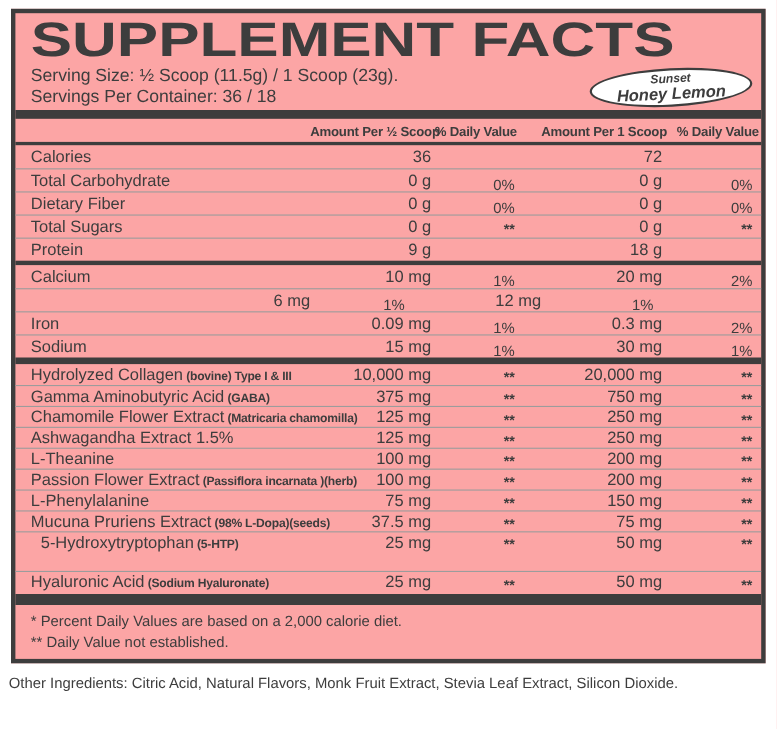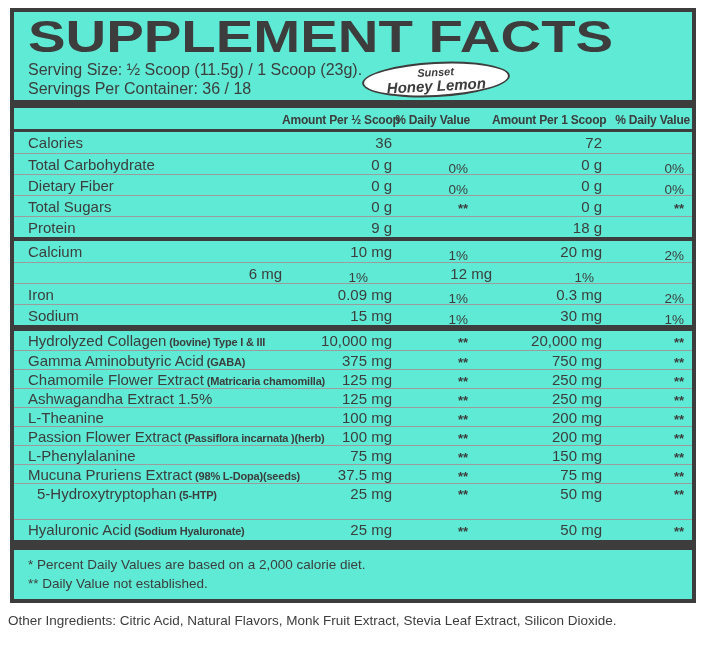--- a/index.html
+++ b/index.html
@@ -9,36 +9,36 @@
   *{margin:0;padding:0;box-sizing:border-box;}
   html,body{background:#ffffff;}
   body{
     width:706px;height:663px;overflow:hidden;
     font-family:"Liberation Sans", sans-serif;
     color:var(--ink);
   }
   .box{
     margin:8px 10px 0 10px;
     border:4px solid var(--ink);
-    background:#5eead4;
+    background:#fca5a5;
   }
   .panel-title{
     margin:4px 0 0 14px;
     font-size:44px;
     line-height:42px;
     font-weight:bold;
     letter-spacing:0px;
     white-space:nowrap;
     transform:scaleX(1.28);
     transform-origin:left center;
   }
   .serving-row{
     margin:2px 8px 0 14px;
     display:flex;
-    justify-content:flex-start;
+    justify-content:space-between;
     height:38px;
   }
   .serving-lines{font-size:16px;line-height:19px;}
   .flavor-badge{
     width:148px;height:35px;
     border:2px solid var(--ink);
     border-radius:50%;
     transform:rotate(-3deg);
     display:flex;flex-direction:column;align-items:center;justify-content:center;
     margin-top:2px;

